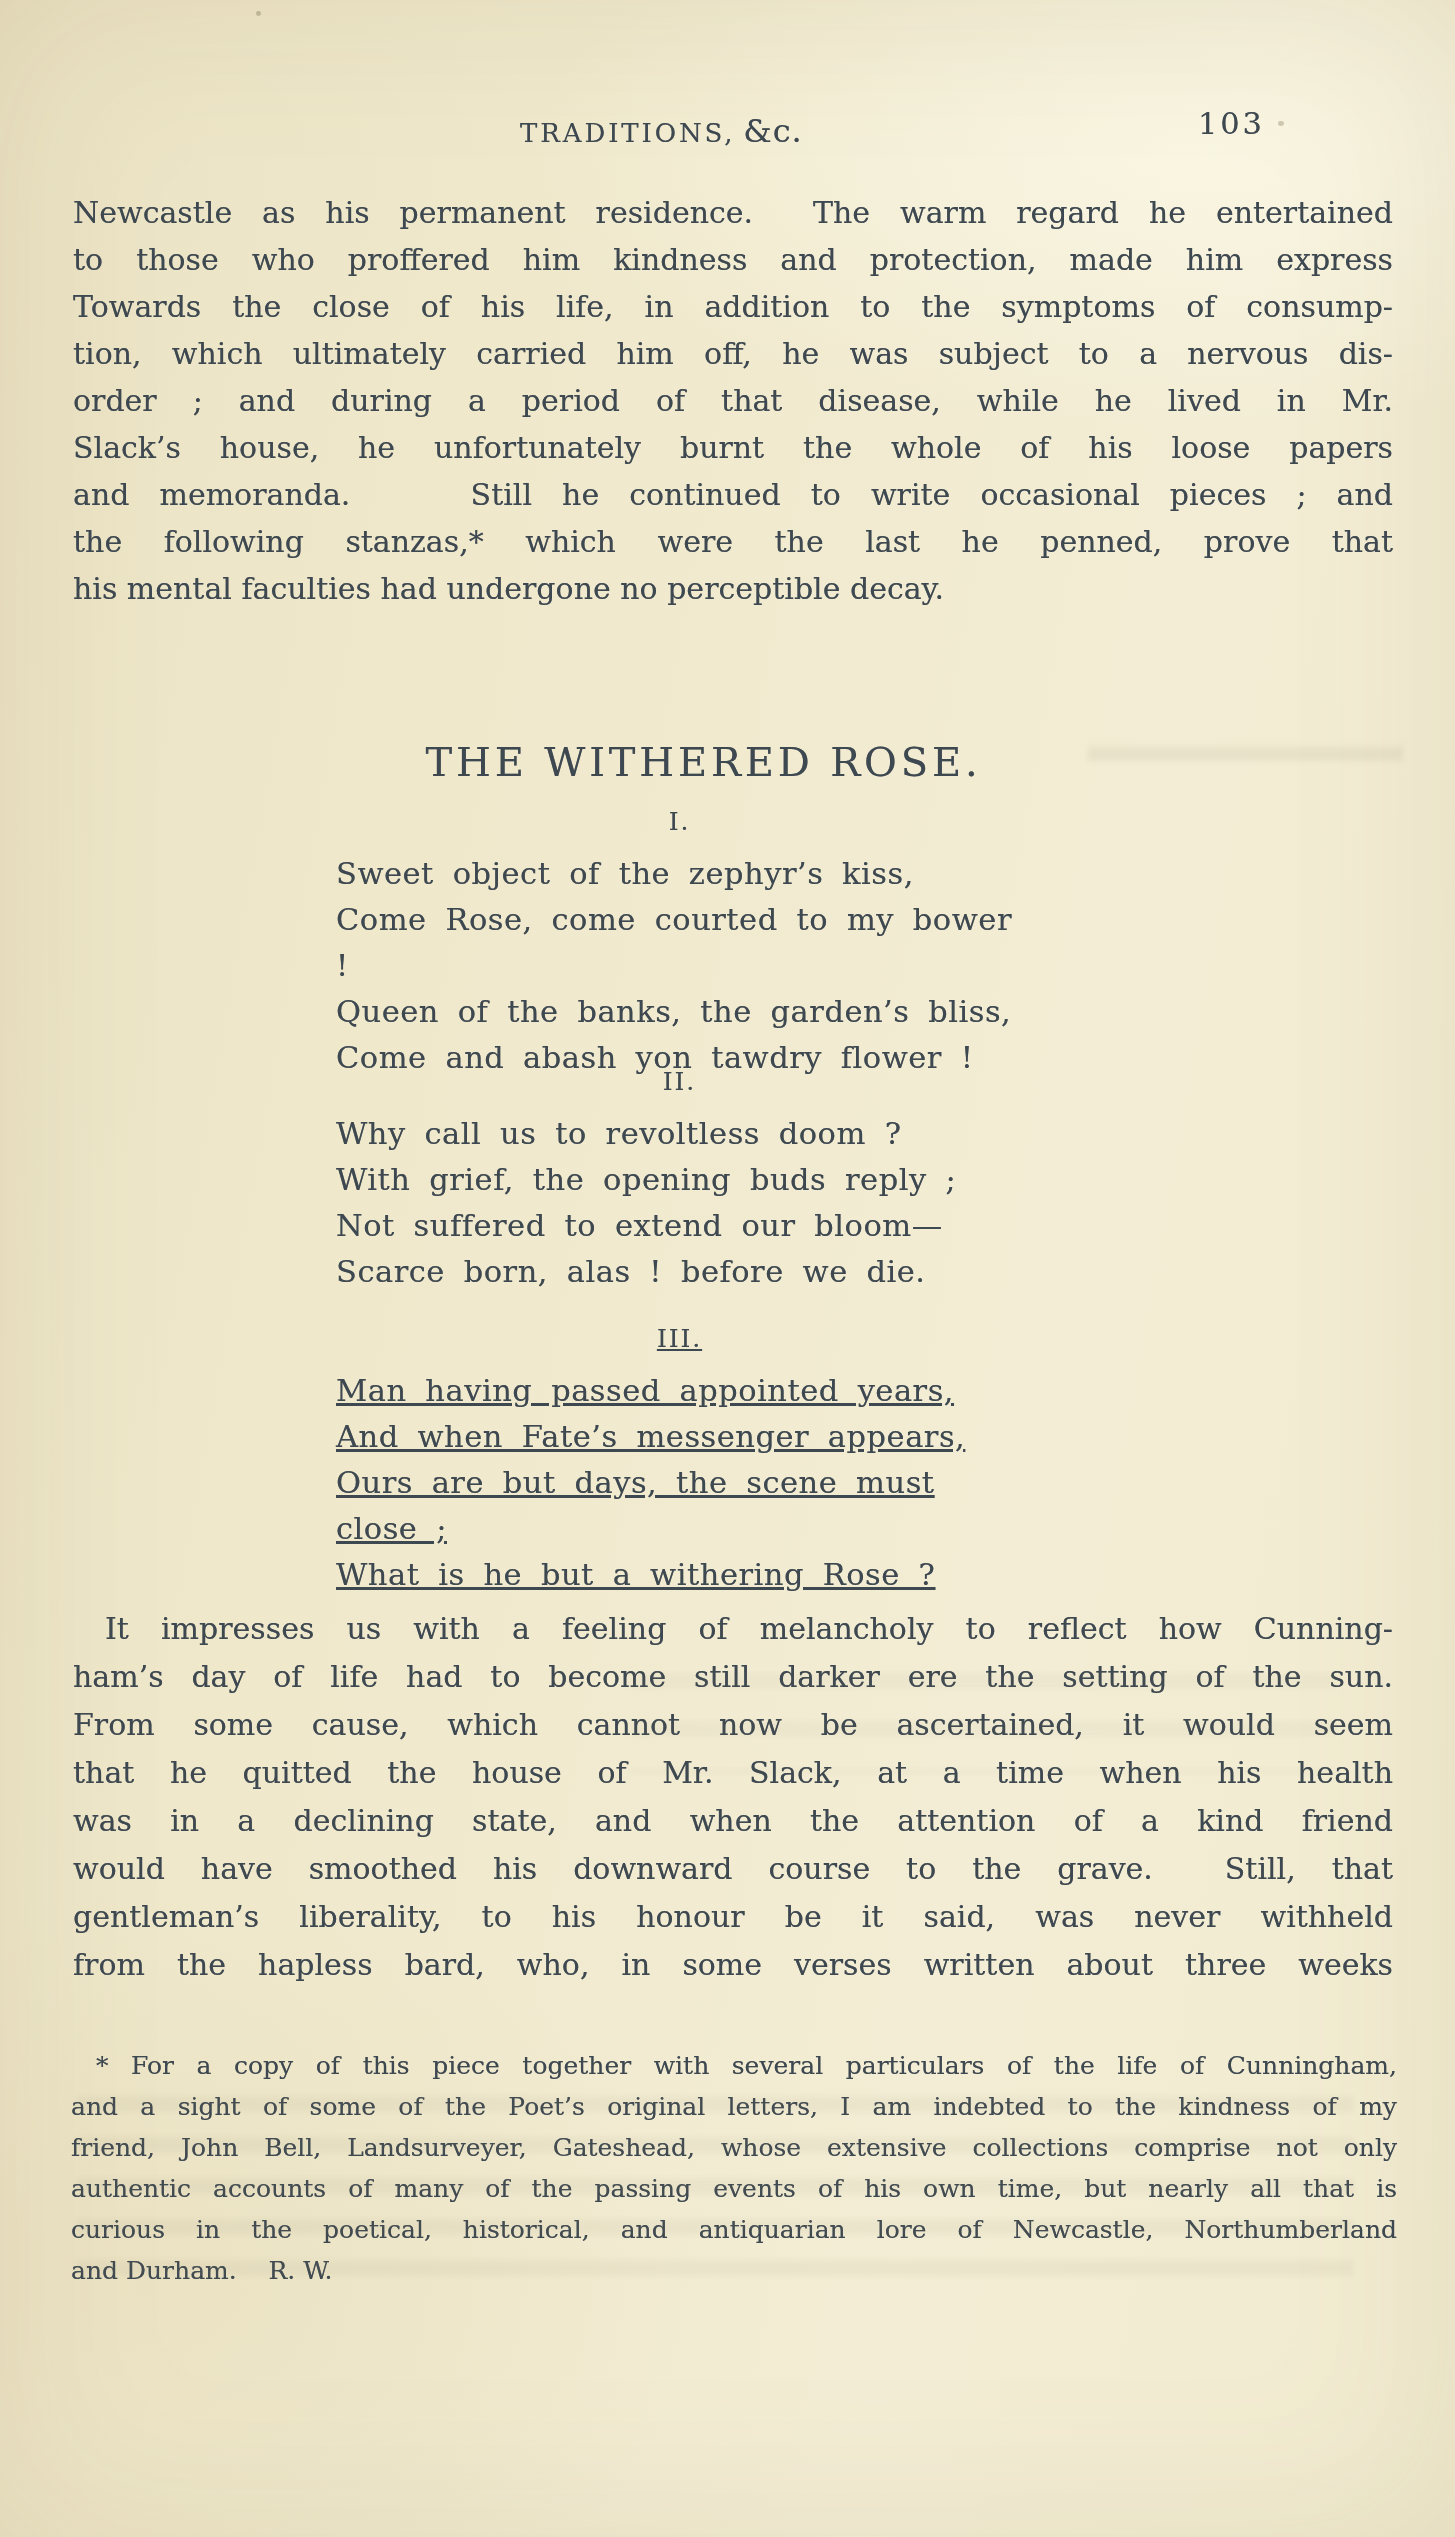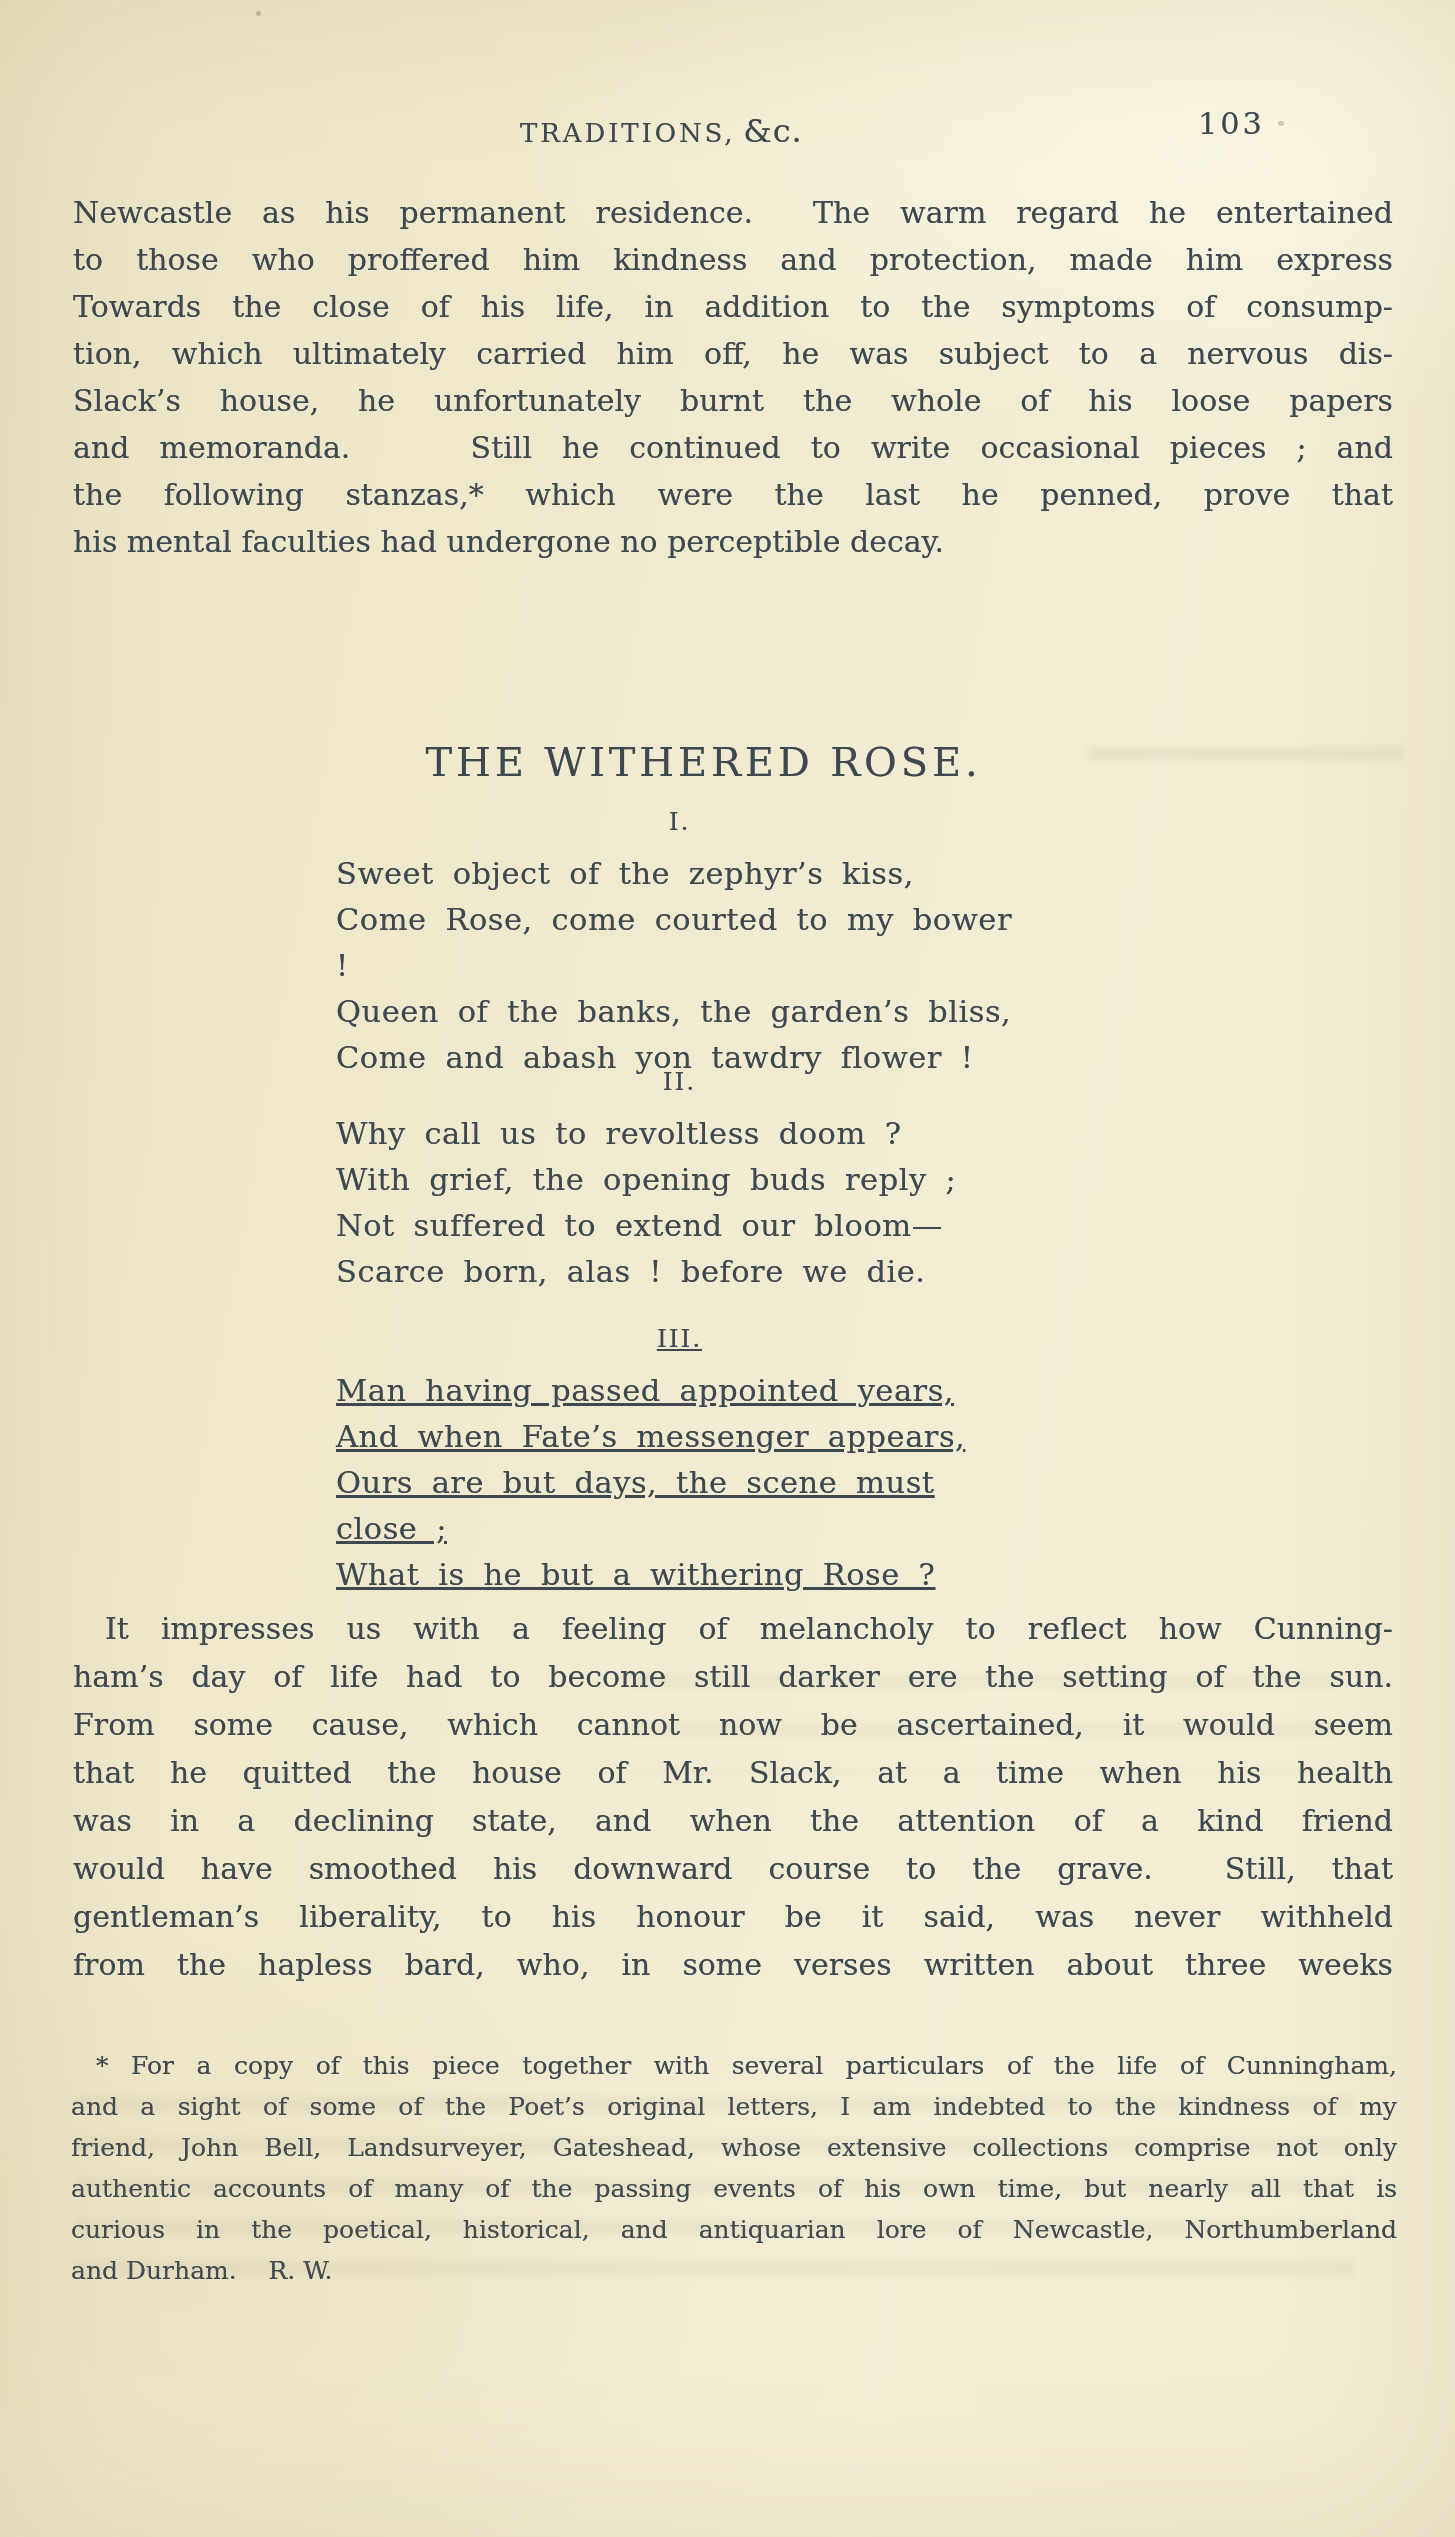--- a/index.html
+++ b/index.html
@@ -62,20 +62,21 @@
   <div class="page-num">103</div>
 
   <div class="speck s1"></div>
   <div class="speck s2"></div>
 
   <div class="para para1 jl">
       <div class="tline">Newcastle as his permanent residence.&nbsp; The warm regard he entertained</div>
       <div class="tline">to those who proffered him kindness and protection, made him express</div>
       <div class="tline">Towards the close of his life, in addition to the symptoms of consump-</div>
       <div class="tline">tion, which ultimately carried him off, he was subject to a nervous dis-</div>
+      <div class="tline">order ; and during a period of that disease, while he lived in Mr.</div>
       <div class="tline">Slack’s house, he unfortunately burnt the whole of his loose papers</div>
       <div class="tline">and memoranda.&nbsp;&nbsp;&nbsp; Still he continued to write occasional pieces ; and</div>
       <div class="tline">the following stanzas,* which were the last he penned, prove that</div>
       <div class="tline">his mental faculties had undergone no perceptible decay.</div>
     </div>
 
   <h2 class="poem-title">THE WITHERED ROSE.</h2>
 
   <div class="stanza st1">
     <div class="numeral">I.</div>

